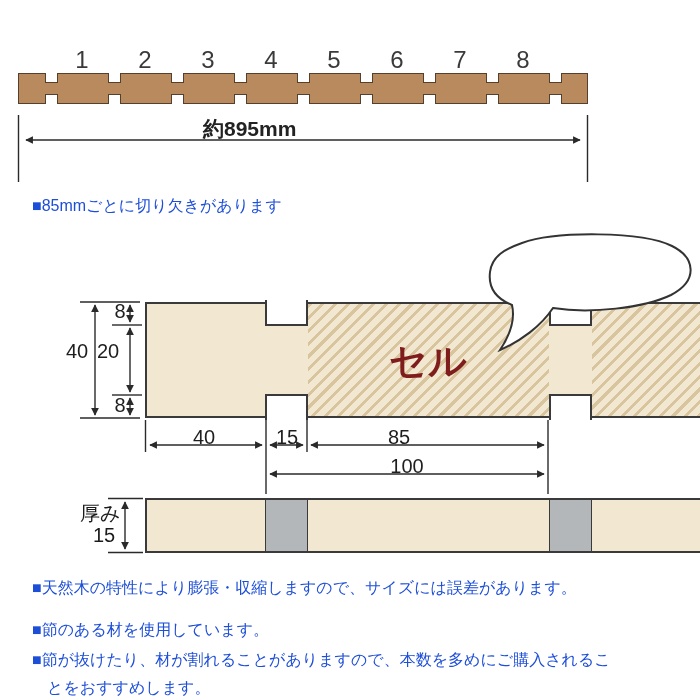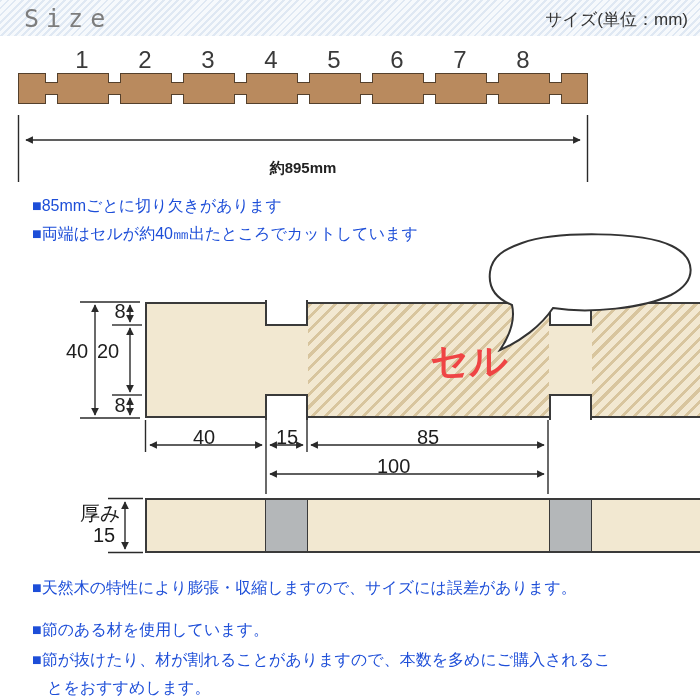--- a/index.html
+++ b/index.html
@@ -14,53 +14,49 @@
   #hdr-ja{right:12px;top:8px;font-size:17px;color:#333;}
   
   .cellnum{top:46px;width:40px;text-align:center;font-size:24px;color:#3a3a3a;}
   #strip{left:18px;top:73px;width:570px;height:31px;background:#b98a5e;
     border:1px solid #54402c;box-sizing:border-box;}
   .notch{position:absolute;width:13px;height:10px;background:#fff;border:1px solid #54402c;box-sizing:border-box;}
   .notch.t{top:-1px;border-top:none;}
   .notch.b{bottom:-1px;border-bottom:none;}
   
   .dimtxt{font-size:20px;color:#1e1e1e;}
-  #len-label{left:203px;top:115px;width:200px;text-align:center;font-size:15px;font-weight:bold;margin-top:44px;}
+  #len-label{left:203px;top:115px;width:200px;text-align:left;font-size:21px;font-weight:bold;}
   #cells-label{left:203px;top:147px;width:200px;text-align:center;font-size:21px;font-weight:bold;}
   .note{left:32px;font-size:16px;color:#1d4ed8;white-space:nowrap;}
   
   #xs-base{left:145px;top:302px;width:555px;height:116px;background:#f2e8d1;
     border:2px solid #3a3a3a;border-right:none;box-sizing:border-box;}
   .hatch{background:repeating-linear-gradient(135deg,#d8c59e 0 3px,rgba(0,0,0,0) 3px 9px);}
   #hatch1{left:308px;top:304px;width:241px;height:112px;}
   #hatch2{left:592px;top:304px;width:108px;height:112px;}
   .cutout{position:absolute;width:43px;height:26px;background:#fff;border:2px solid #3a3a3a;box-sizing:border-box;}
   .cutout.t{border-top:none;}
   .cutout.b{border-bottom:none;}
-  #cell-word{left:348px;top:336px;width:160px;text-align:right;font-size:38px;font-weight:bold;color:#ef4444;}
+  #cell-word{left:348px;top:336px;width:160px;text-align:center;font-size:38px;font-weight:bold;color:#7f1d1d;}
   svg.layer{position:absolute;left:0;top:0;width:700px;height:700px;pointer-events:none;}
   .bubtxt{font-size:20px;color:#222;white-space:nowrap;}
   
   #th-bar{left:145px;top:498px;width:555px;height:55px;background:#f2e8d1;
     border:2px solid #3a3a3a;border-right:none;box-sizing:border-box;}
   .grayblk{position:absolute;top:500px;width:43px;height:51px;background:#b4b7b9;
     border-left:1.5px solid #3a3a3a;border-right:1.5px solid #3a3a3a;box-sizing:border-box;}
   #th-label{left:80px;top:500px;font-size:20px;color:#1b1b1b;}
   #th-value{left:93px;top:524px;font-size:20px;color:#1b1b1b;}
   .z2{z-index:2;} .z3{z-index:3;} .z4{z-index:4;}
 </style>
 </head>
 <body>
 
 <div id="page">
 
-  <div id="header" class="abs">
-    <span id="hdr-en" class="abs">Size</span>
-    <span id="hdr-ja" class="abs">サイズ(単位：mm)</span>
-  </div>
 
   <span class="abs cellnum" style="left:62px">1</span>
   <span class="abs cellnum" style="left:125px">2</span>
   <span class="abs cellnum" style="left:188px">3</span>
   <span class="abs cellnum" style="left:251px">4</span>
   <span class="abs cellnum" style="left:314px">5</span>
   <span class="abs cellnum" style="left:377px">6</span>
   <span class="abs cellnum" style="left:440px">7</span>
   <span class="abs cellnum" style="left:503px">8</span>
 
@@ -81,21 +77,20 @@
       <div class="notch b" style="left:404px"></div>
     <div class="notch t" style="left:467px"></div>
       <div class="notch b" style="left:467px"></div>
     <div class="notch t" style="left:530px"></div>
       <div class="notch b" style="left:530px"></div>
   </div>
 
   <span id="len-label" class="abs">約895mm</span>
 
   <span class="abs note" style="top:196px">■85mmごとに切り欠きがあります</span>
-  <span class="abs note" style="top:224px">■両端はセルが約40㎜出たところでカットしています</span>
 
   <div id="xs-base" class="abs"></div>
   <div id="hatch1" class="abs hatch"></div>
   <div id="hatch2" class="abs hatch"></div>
   <div class="cutout t" style="left:265px;top:300px"></div>
   <div class="cutout b" style="left:265px;top:394px"></div>
   <div class="cutout t" style="left:549px;top:300px"></div>
   <div class="cutout b" style="left:549px;top:394px"></div>
 
   <div id="th-bar" class="abs"></div>
@@ -147,22 +142,22 @@
              C 492 256, 505 249, 522 243 Z" fill="#ffffff" stroke="#333333" stroke-width="2"></path>
   </svg>
 
   <span id="cell-word" class="abs z4">セル</span>
   <span class="abs dimtxt" style="left:62px;top:340px;width:30px;text-align:center">40</span>
   <span class="abs dimtxt" style="left:93px;top:340px;width:30px;text-align:center">20</span>
   <span class="abs dimtxt" style="left:108px;top:300px;width:24px;text-align:center">8</span>
   <span class="abs dimtxt" style="left:108px;top:394px;width:24px;text-align:center">8</span>
   <span class="abs dimtxt" style="left:174px;top:426px;width:60px;text-align:center">40</span>
   <span class="abs dimtxt" style="left:257px;top:426px;width:60px;text-align:center">15</span>
-  <span class="abs dimtxt" style="left:398px;top:426px;width:60px;text-align:center">85</span>
-  <span class="abs dimtxt" style="left:377px;top:455px;width:60px;">100</span>
+  <span class="abs dimtxt" style="left:388px;top:426px;width:60px;text-align:left">85</span>
+  <span class="abs dimtxt" style="left:377px;top:455px;width:60px;text-align:center">100</span>
 
   <span id="th-label" class="abs">厚み</span>
   <span id="th-value" class="abs">15</span>
 
   <span class="abs note" style="top:620px">■節のある材を使用しています。</span>
   <span class="abs note" style="top:578px">■天然木の特性により膨張・収縮しますので、サイズには誤差があります。</span>
   <span class="abs note" style="top:650px">■節が抜けたり、材が割れることがありますので、本数を多めにご購入されるこ</span>
   <span class="abs note" style="top:678px;left:47px">とをおすすめします。</span>
 
 </div>

